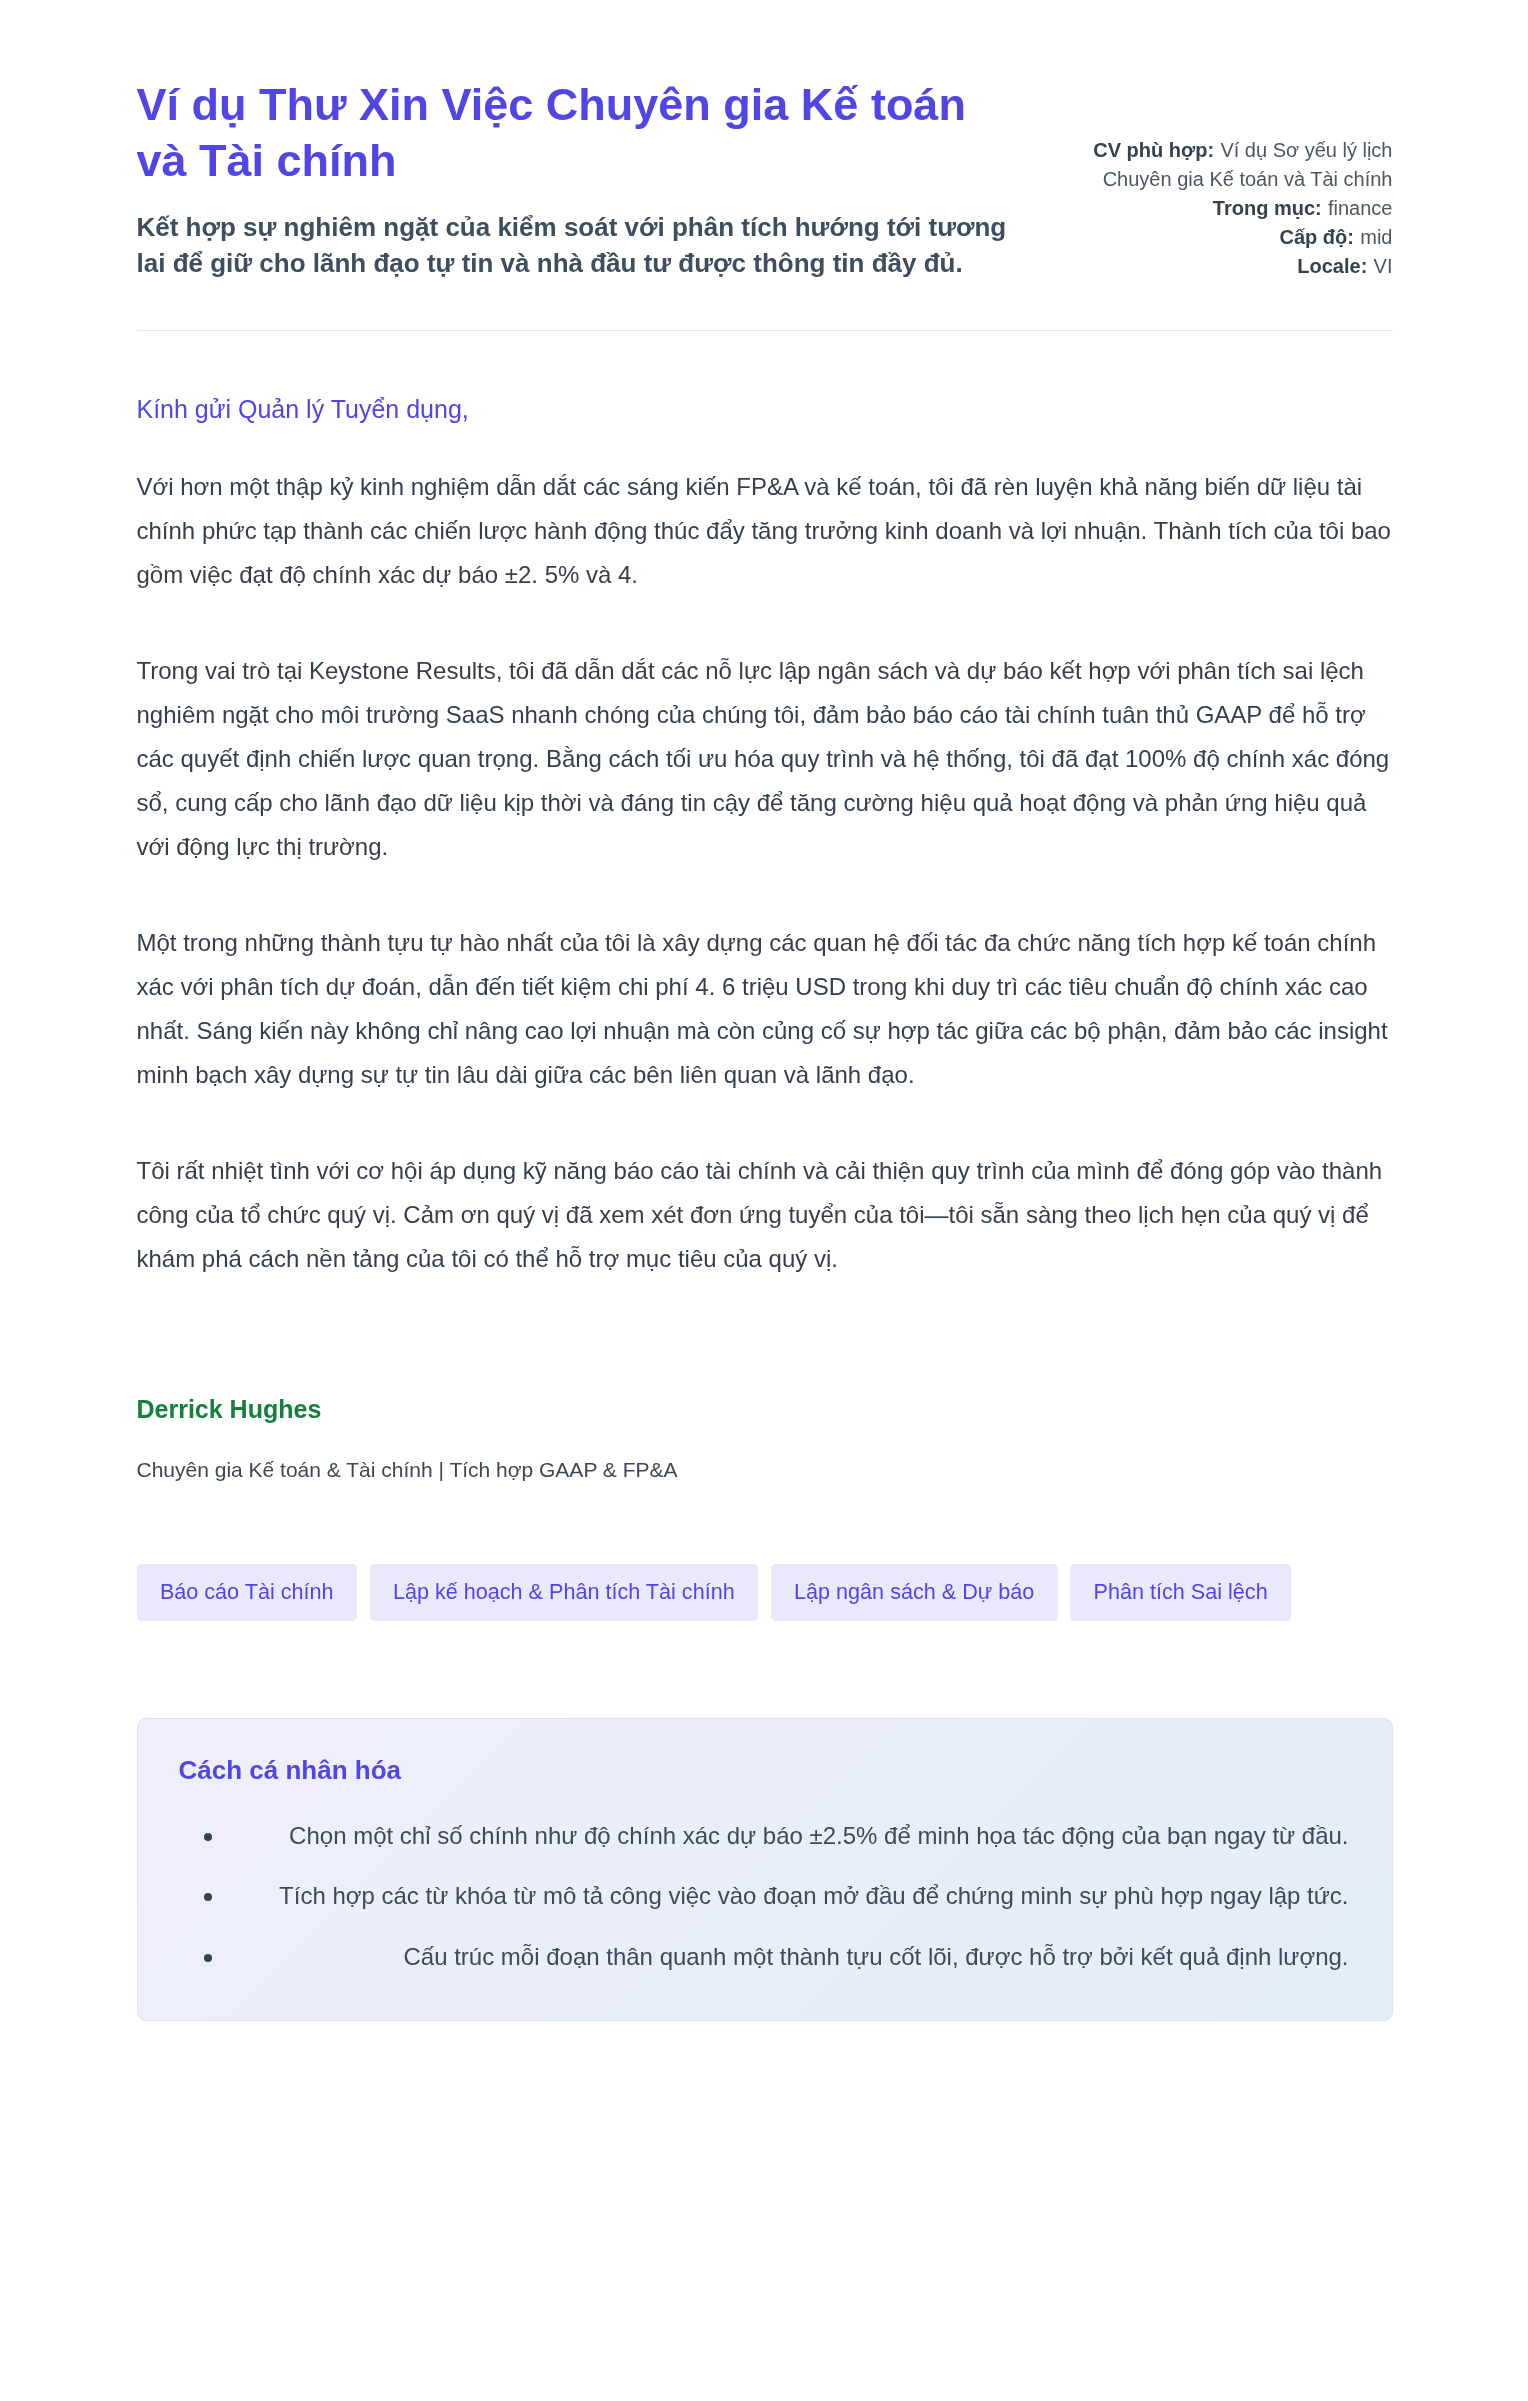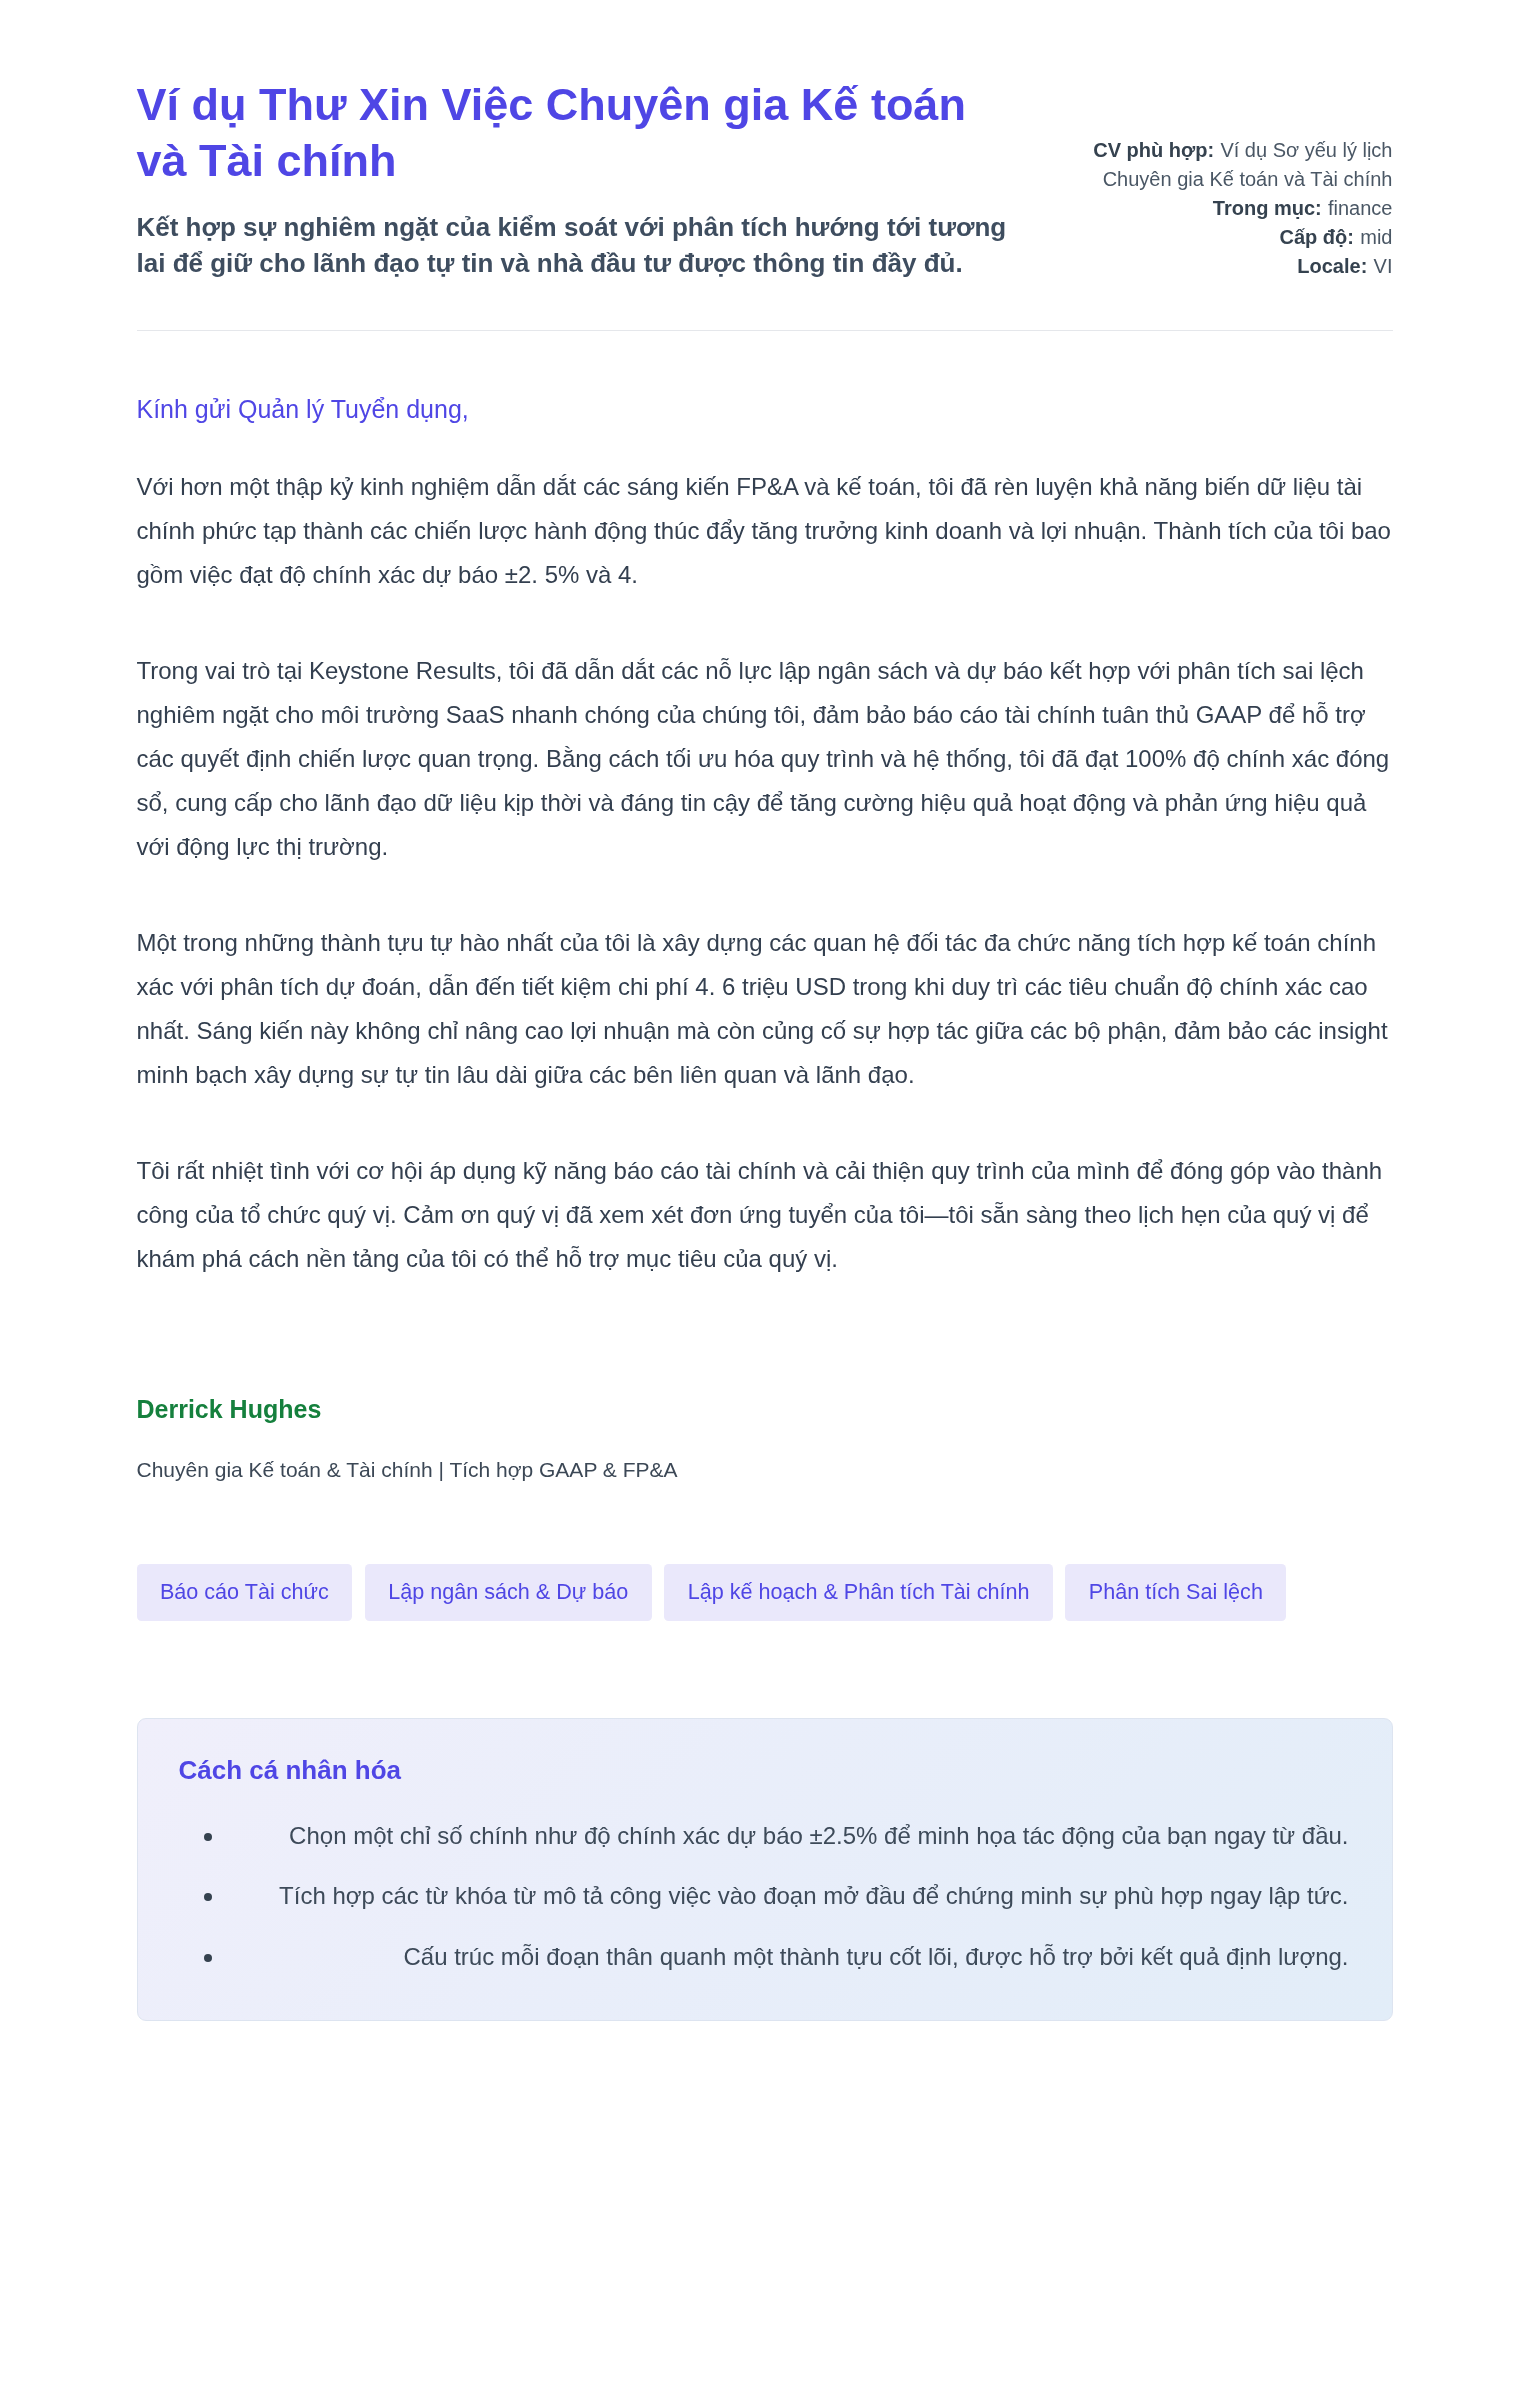--- a/index.html
+++ b/index.html
@@ -114,25 +114,25 @@
 
         <p class="para">Tôi rất nhiệt tình với cơ hội áp dụng kỹ năng báo cáo tài chính và cải thiện quy trình của mình để đóng góp vào thành công của tổ chức quý vị. Cảm ơn quý vị đã xem xét đơn ứng tuyển của tôi—tôi sẵn sàng theo lịch hẹn của quý vị để khám phá cách nền tảng của tôi có thể hỗ trợ mục tiêu của quý vị.</p>
       </div>
 
     <p class="sig-name">Derrick Hughes</p>
     <p class="sig-role">Chuyên gia Kế toán &amp; Tài chính | Tích hợp GAAP &amp; FP&amp;A</p>
   </div>
 
   <div class="tags">
 
-      <div class="tag">Báo cáo Tài chức</div>
+      <div class="tag">Báo cáo Tài chính</div>
+
+      <div class="tag">Lập kế hoạch &amp; Phân tích Tài chính</div>
 
       <div class="tag">Lập ngân sách &amp; Dự báo</div>
-
-      <div class="tag">Lập kế hoạch &amp; Phân tích Tài chính</div>
 
       <div class="tag">Phân tích Sai lệch</div>
 
     </div>
 
   <div class="tips">
     <h2 class="tips-title">Cách cá nhân hóa</h2>
     <ul class="tips-list">
 
         <li>Chọn một chỉ số chính như độ chính xác dự báo ±2.5% để minh họa tác động của bạn ngay từ đầu.</li>

